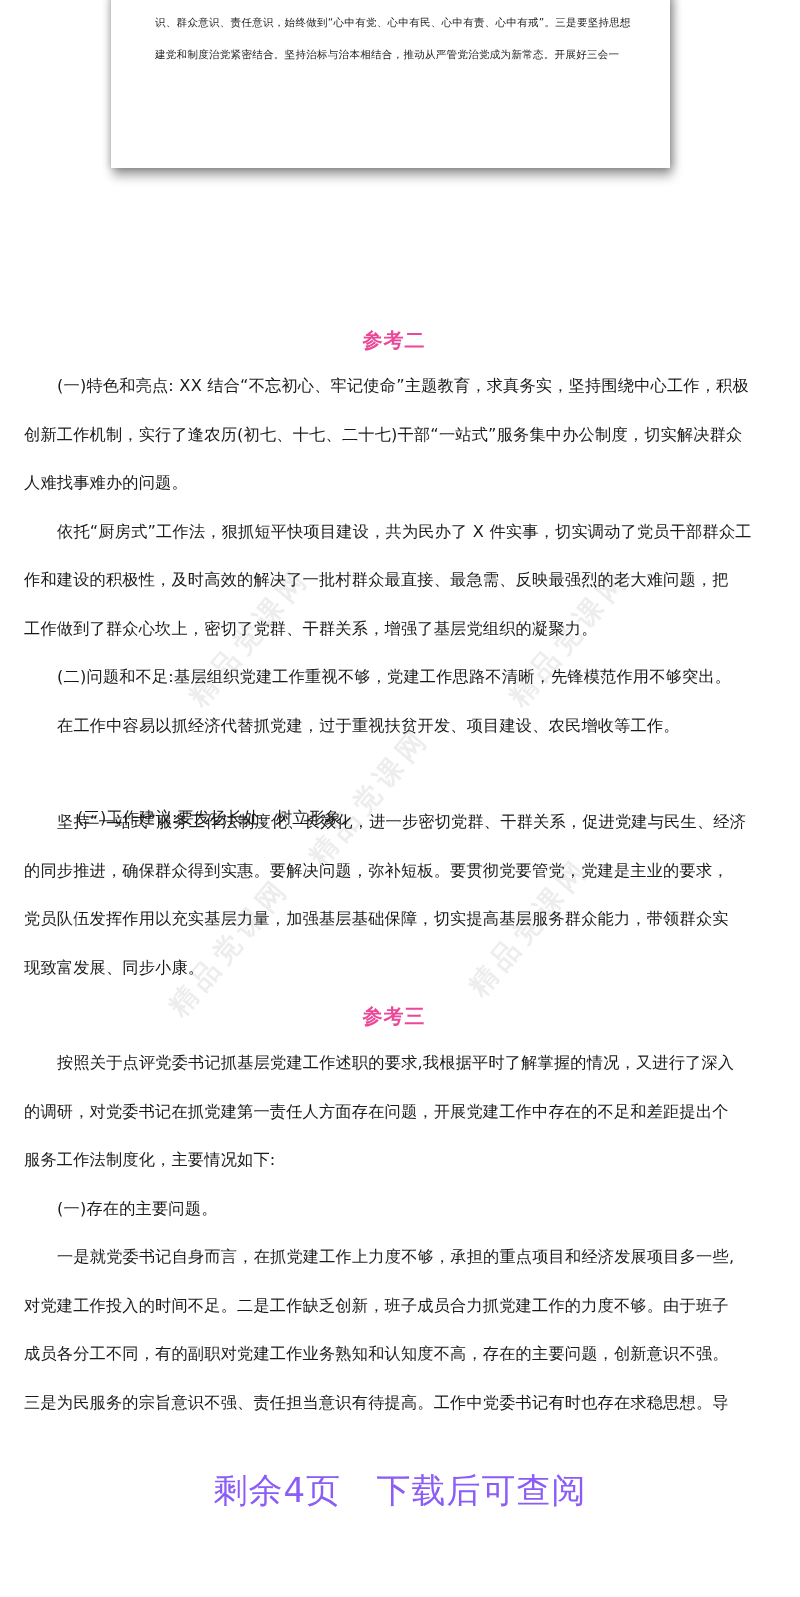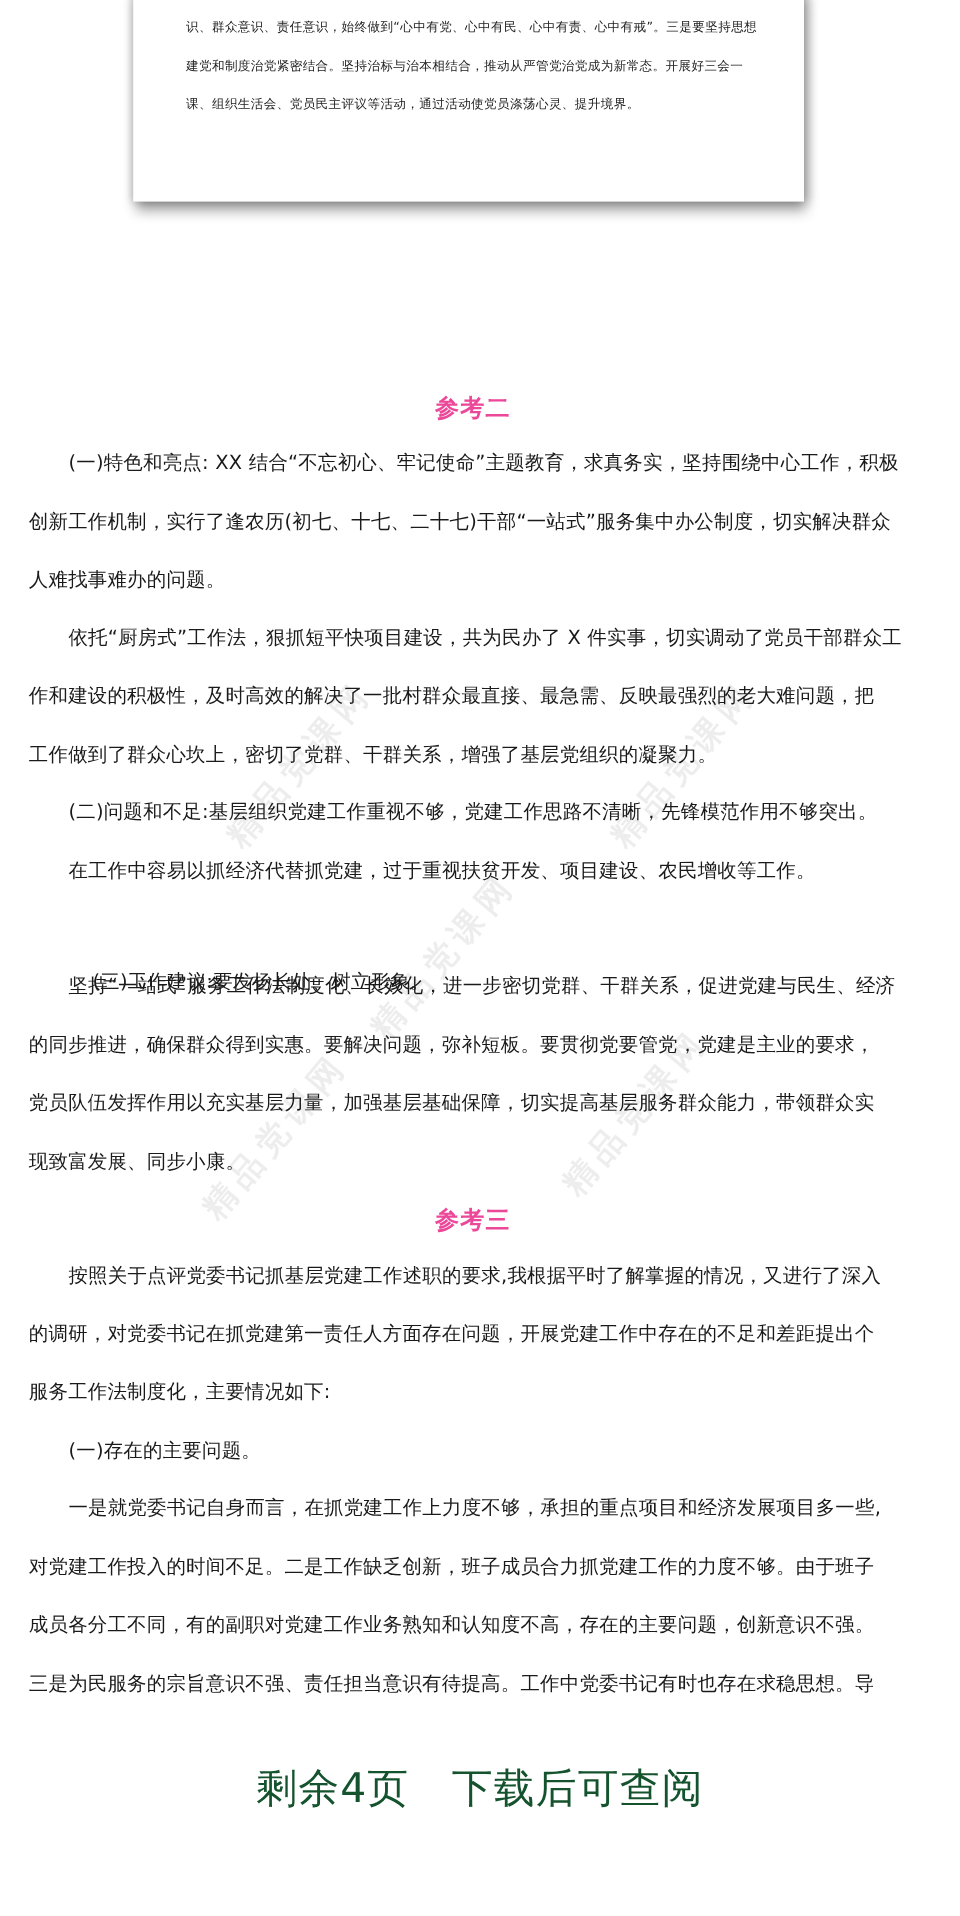--- a/index.html
+++ b/index.html
@@ -75,32 +75,31 @@
       font-weight: bold;
     }
     
     .remaining-banner {
       position: absolute;
       left: 0;
       top: 1468px;
       width: 800px;
       text-align: center;
       font-size: 34px;
-      color: #14532d;
+      color: #8b5cf6;
       letter-spacing: 1px;
       white-space: pre;
     }
   </style>
 </head>
 <body>
 
 <div class="page-card">
   <div class="card-line" style="top:26px;">识、群众意识、责任意识，始终做到“心中有党、心中有民、心中有责、心中有戒”。三是要坚持思想</div>
   <div class="card-line" style="top:58px;">建党和制度治党紧密结合。坚持治标与治本相结合，推动从严管党治党成为新常态。开展好三会一</div>
-  <div class="card-line" style="top:90px;">课、组织生活会、党员民主评议等活动，通过活动使党员涤荡心灵、提升境界。</div>
 </div>
 
 <div class="doc">
 
   <div class="heading" style="top:327px;">参考二</div>
 
   <div class="line indent" style="top:376px;">(一)特色和亮点: XX 结合“不忘初心、牢记使命”主题教育，求真务实，坚持围绕中心工作，积极</div>
   <div class="line" style="top:425px;">创新工作机制，实行了逢农历(初七、十七、二十七)干部“一站式”服务集中办公制度，切实解决群众</div>
   <div class="line" style="top:473px;">人难找事难办的问题。</div>
 

